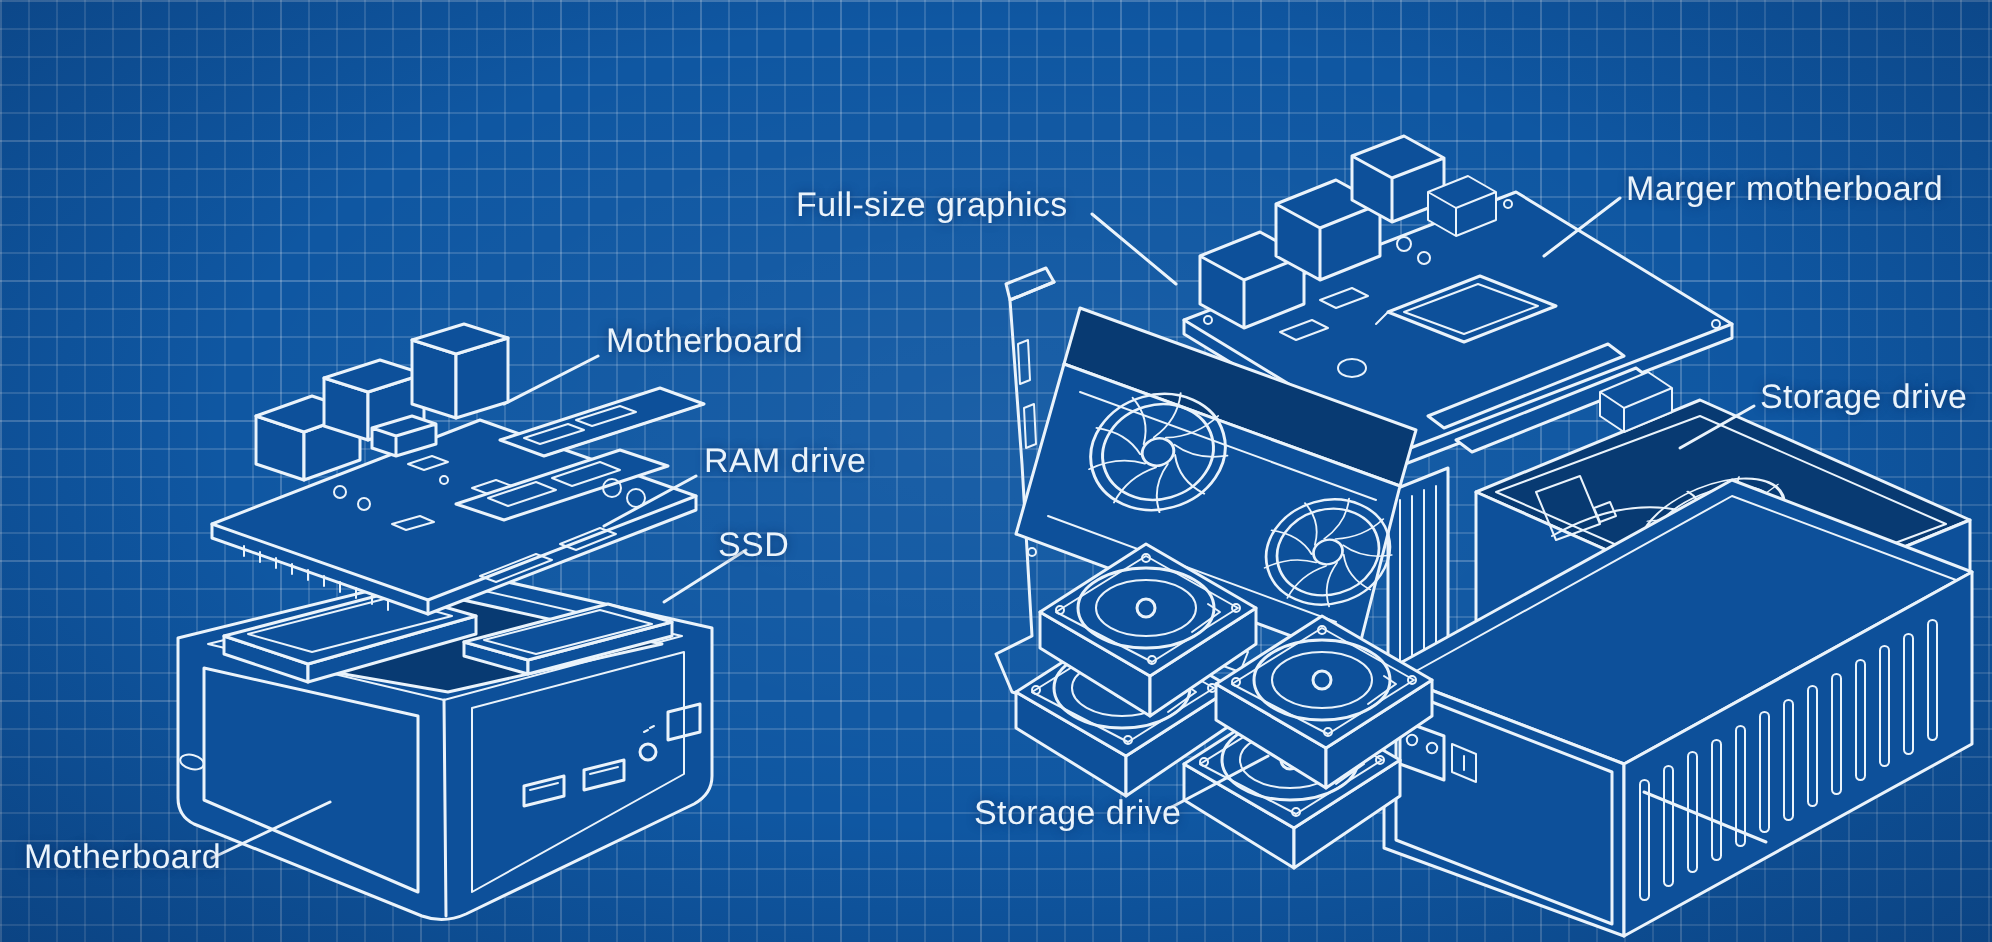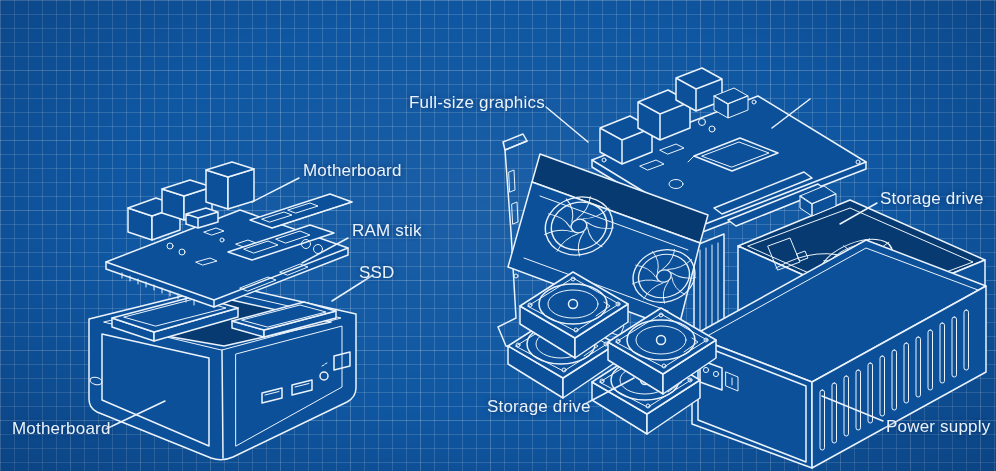--- a/index.html
+++ b/index.html
@@ -256,21 +256,21 @@
     <line x1="106" y1="429" x2="165" y2="401"></line>
     <line x1="546" y1="107" x2="588" y2="142"></line>
     <line x1="810" y1="99" x2="772" y2="128"></line>
     <line x1="877" y1="203" x2="840" y2="224"></line>
     <line x1="585" y1="404" x2="634" y2="378"></line>
     <line x1="883" y1="421" x2="822" y2="396"></line>
   </g>
 </svg>
 
 <div class="lbl" style="left:303px;top:160px">Motherboard</div>
-<div class="lbl" style="left:352px;top:220px">RAM stik</div>
+<div class="lbl" style="left:352px;top:220px">RAM drive</div>
 <div class="lbl" style="left:359px;top:262px">SSD</div>
 <div class="lbl" style="left:12px;top:418px">Motherboard</div>
-<div class="lbl" style="left:409px;top:92px">Full-size graphics</div>
+<div class="lbl" style="left:398px;top:92px">Full-size graphics</div>
+<div class="lbl" style="left:813px;top:84px">Marger motherboard</div>
 <div class="lbl" style="left:880px;top:188px">Storage drive</div>
 <div class="lbl" style="left:487px;top:396px">Storage drive</div>
-<div class="lbl" style="left:886px;top:416px">Power supply</div>
 
 </div>
 
 </body></html>

